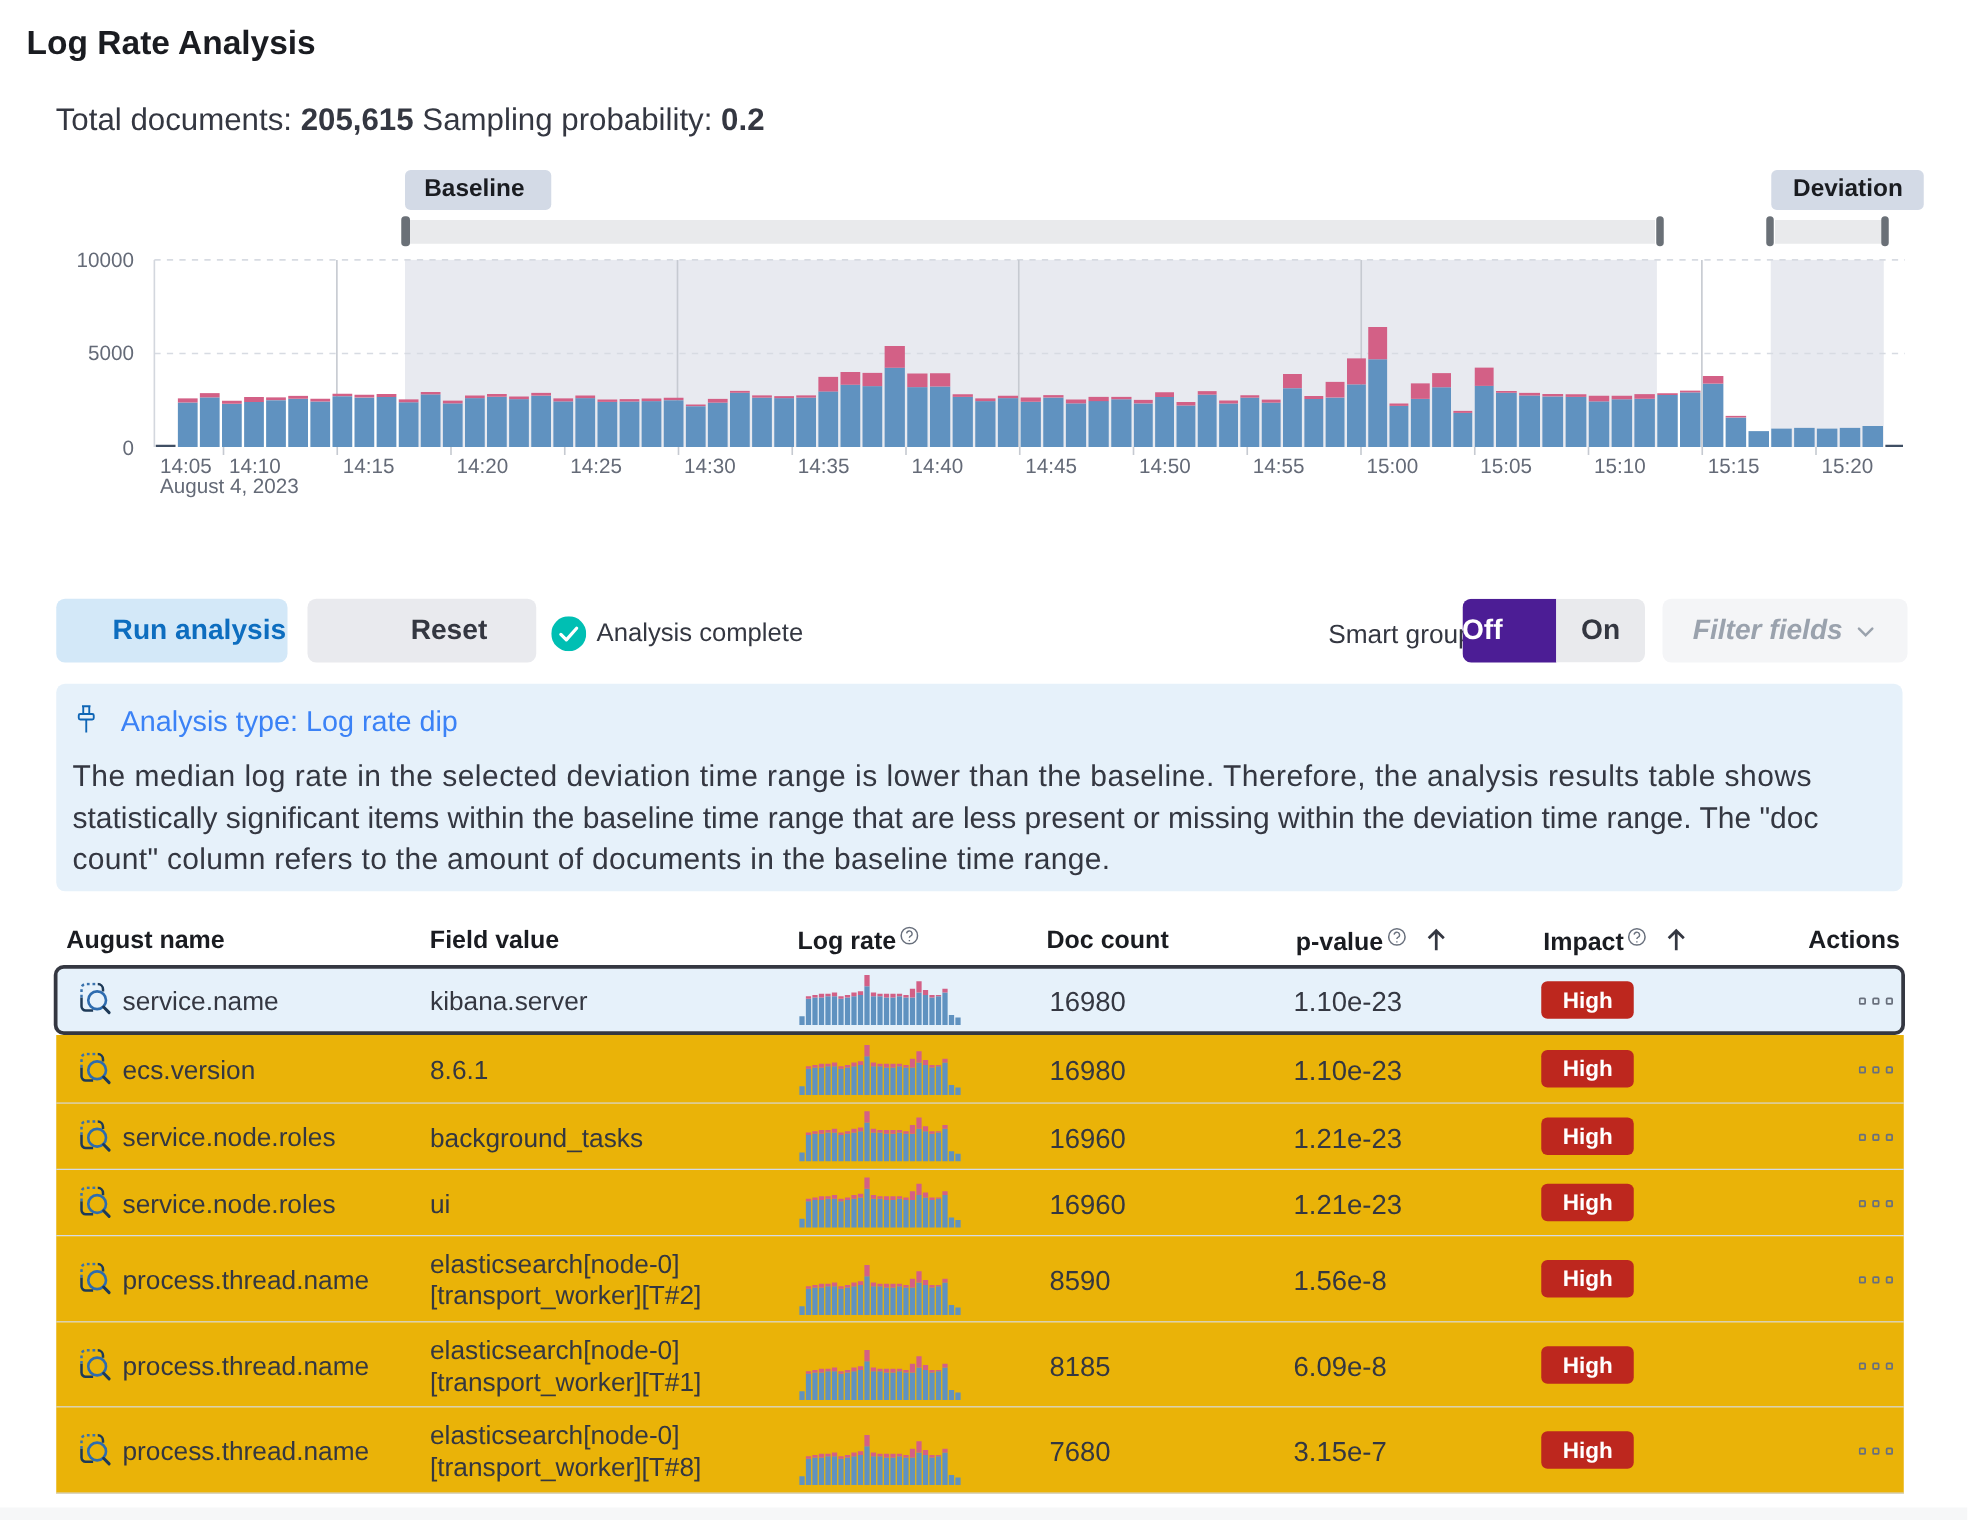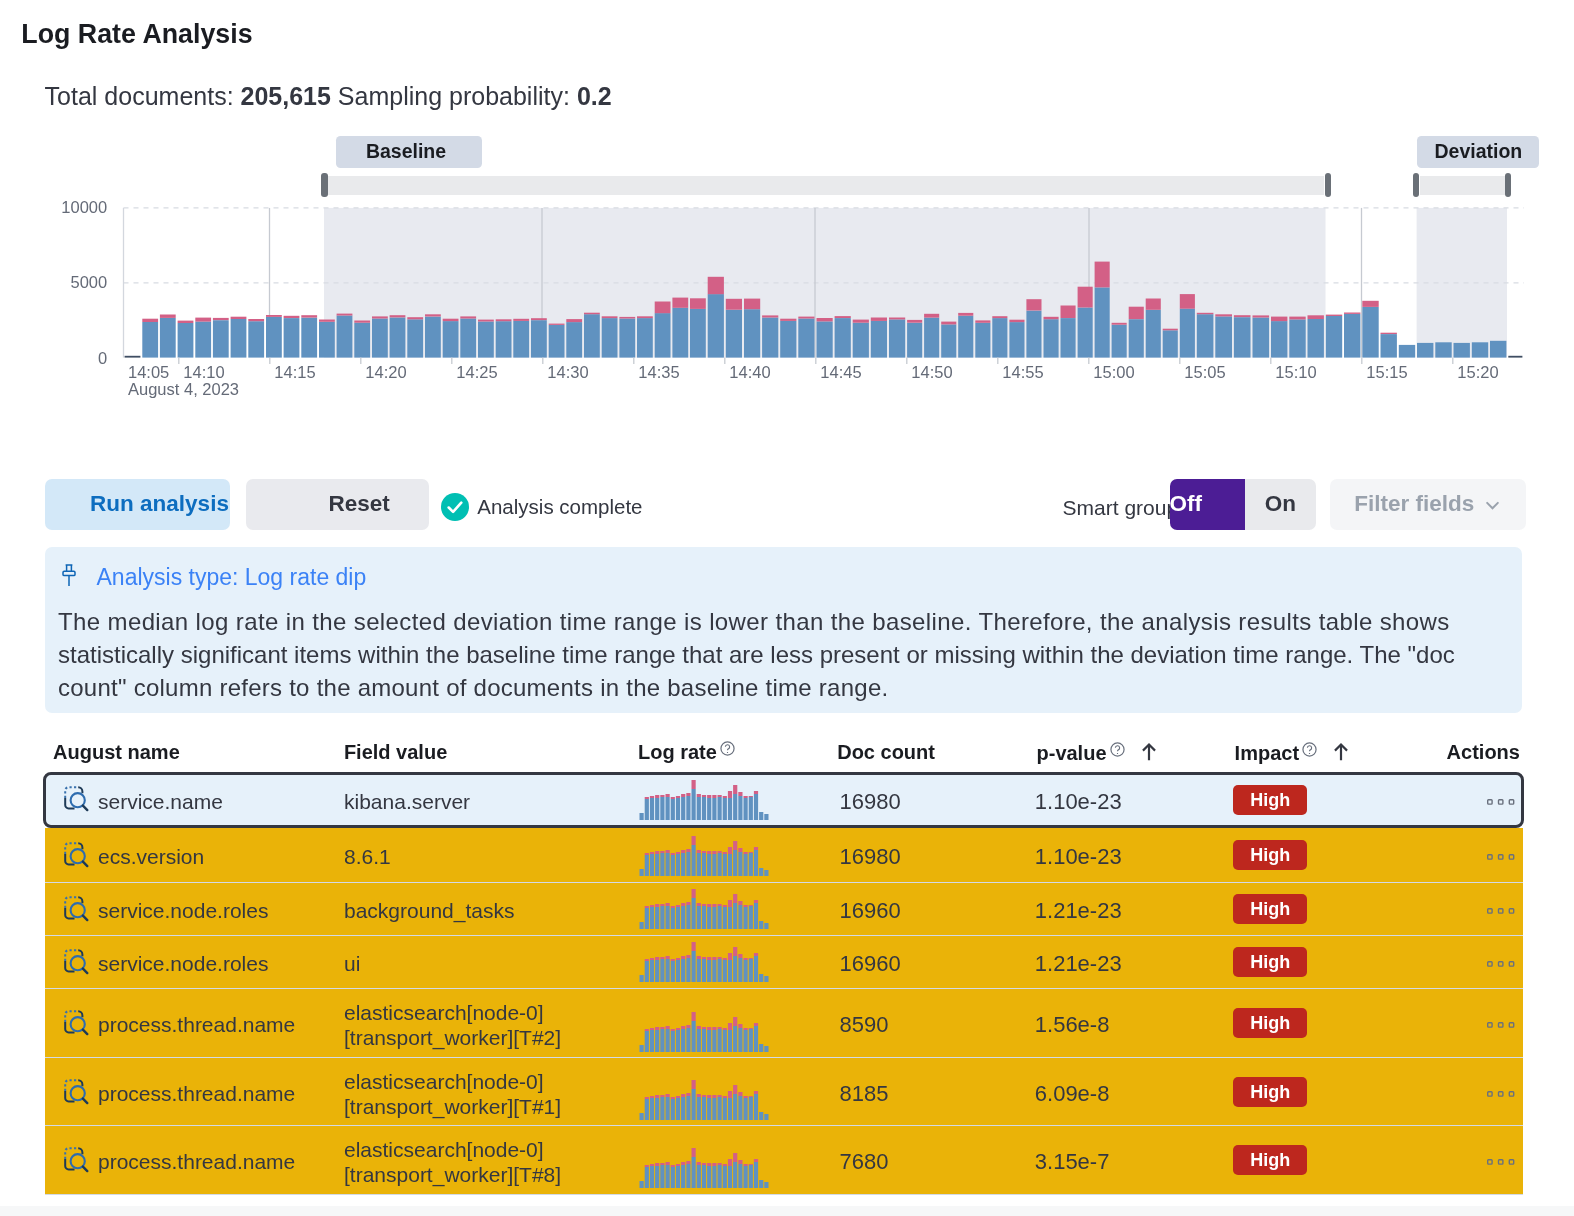--- a/index.html
+++ b/index.html
@@ -10,21 +10,21 @@
 .bhandle { position:absolute; top:172.8px; width:6.5px; height:24.7px; background:#6a7077; border-radius:3px; z-index:2; }
 .btn { position:absolute; top:479px; height:50.5px; border-radius:7px; font-size:22.5px; font-weight:700; text-align:center; line-height:50.5px;padding-left:44px; }
 #runbtn { left:45px; width:185px; background:#d3e8f8; color:#0d6dbf; }
 #resetbtn { left:245.7px; width:183px; background:#e9eaee; color:#343741; }
 #acomp { position:absolute; left:440.7px; top:492.5px; }
 #acomptxt { position:absolute; left:477.3px; top:497px; font-size:20.5px; line-height:1; color:#343741; }
 #smartg { position:absolute; left:1014.6px; top:497px; font-size:21px; line-height:1; color:#343741;margin-left:48px; }
 #offon { position:absolute; left:1169.6px; top:479px; height:50.5px; border-radius:7px; overflow:hidden; }
 #offseg { display:inline-block; width:75.5px; height:58px; background:#4c1d95; color:#fff; font-weight:700; font-size:22.5px; line-height:50.5px; }
 #onseg { display:inline-block; width:70.8px; height:50.5px; background:#e9eaed; color:#343741; font-weight:700; font-size:22.5px; text-align:center; line-height:50.5px; }
-#ffbtn { position:absolute; left:1330.1px; top:479px; width:196.2px; height:50.5px; background:#f4f5f7; border-radius:7px; color:#9aa2ad; font-size:22.5px; font-weight:700; text-align:center; line-height:50.5px; }
+#ffbtn { position:absolute; left:1330.1px; top:479px; width:196.2px; height:50.5px; background:#f4f5f7; border-radius:7px; color:#9aa2ad; font-size:22.5px; font-weight:700; text-align:center; line-height:50.5px;font-style:italic; }
 #callout { position:absolute; left:44.9px; top:546.8px; width:1477.6px; height:166.7px; background:#e6f1fa; border-radius:7px; }
 #cpin { position:absolute; left:61.4px; top:564.4px; }
 #ctitle { color:#3b82f6; font-size:23px; font-weight:400; position:absolute; left:96.5px; top:566px; line-height:1; }
 #cbody { position:absolute; left:58px; top:604.5px; width:1470px; font-size:24px; white-space:nowrap; line-height:33px; color:#343741; }
 .thead { position:absolute; top:741px; font-size:20px; font-weight:700; line-height:1.1; color:#1a1c21; white-space:nowrap; }
 .row { position:absolute; left:45px; width:1478px; border-bottom:1.3px solid #d3dae6; background:#eab308; }
 .row.sel { left:42.5px; width:1481.7px; background:#e6f1fa; border:3px solid #343741; border-radius:8px; z-index:2; }
 .ric { position:absolute; left:18.8px; top:50%; margin-top:-13px; }
 .row.sel .ric { left:18.3px; margin-top:-14px; }
 .fn { position:absolute; left:53px; top:calc(50% + 2px); transform:translateY(-50%); font-size:21px; white-space:nowrap;text-align:center; }
@@ -241,21 +241,21 @@
 <text x="1366.3" y="378">15:15</text>
 <text x="1457.3" y="378">15:20</text>
 <text x="128" y="394.5">August 4, 2023</text>
 <g text-anchor="end" font-size="16.5">
 <text x="107.2" y="213.4">10000</text>
           <text x="107.2" y="288.4">5000</text>
           <text x="107.2" y="363.8">0</text>
 </g>
       </g>
 </svg>
-<div class="badge" style="left:336px;width:146px;padding-right:6px">Baseline</div>
+<div class="badge" style="left:324px;width:117px;padding-right:6px">Baseline</div>
 <div class="badge" style="left:1417.3px;width:122.1px">Deviation</div>
 <div class="btrack" style="left:327.3px;width:997.2px"></div>
 <div class="bhandle" style="left:321.1px"></div>
 <div class="bhandle" style="left:1324.5px"></div>
 <div class="btrack" style="left:1419.5px;width:85.5px"></div>
 <div class="bhandle" style="left:1412.8px"></div>
 <div class="bhandle" style="left:1504.5px"></div>
 <div id="runbtn" class="btn">Run analysis</div>
 <div id="resetbtn" class="btn">Reset</div>
 <span id="acomp"><svg width="28" height="28" viewBox="0 0 16 16">

